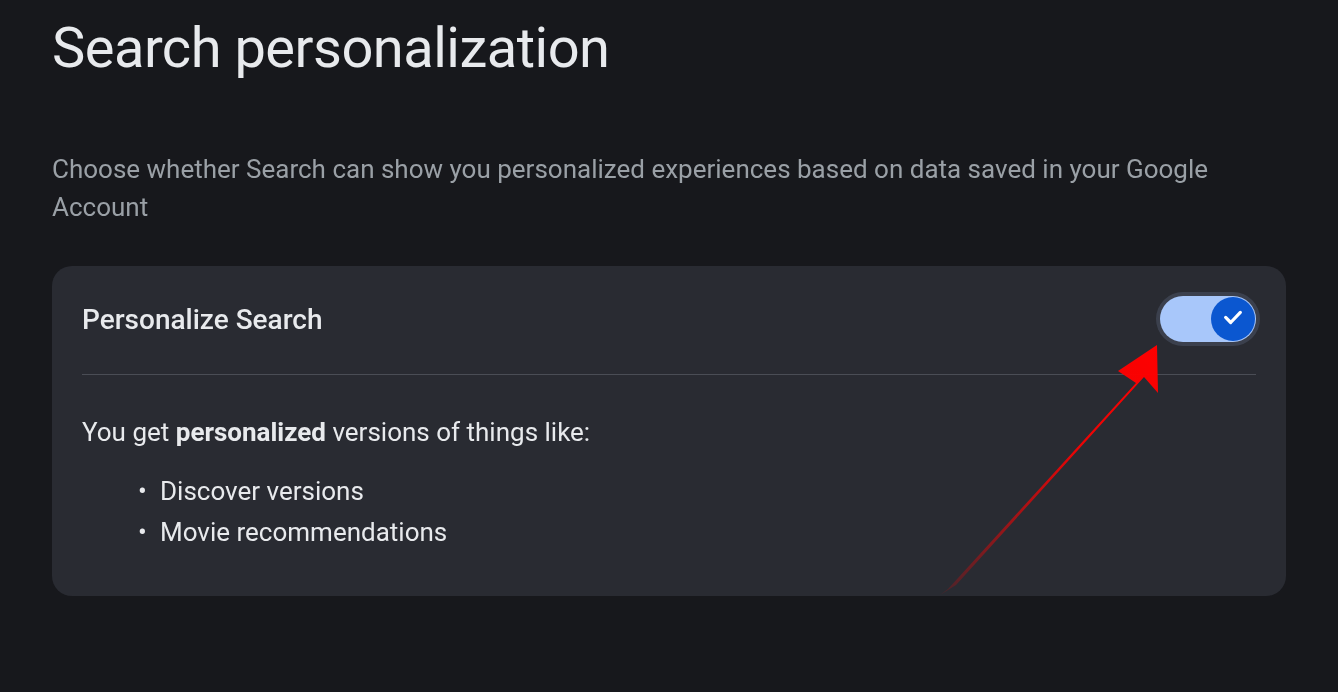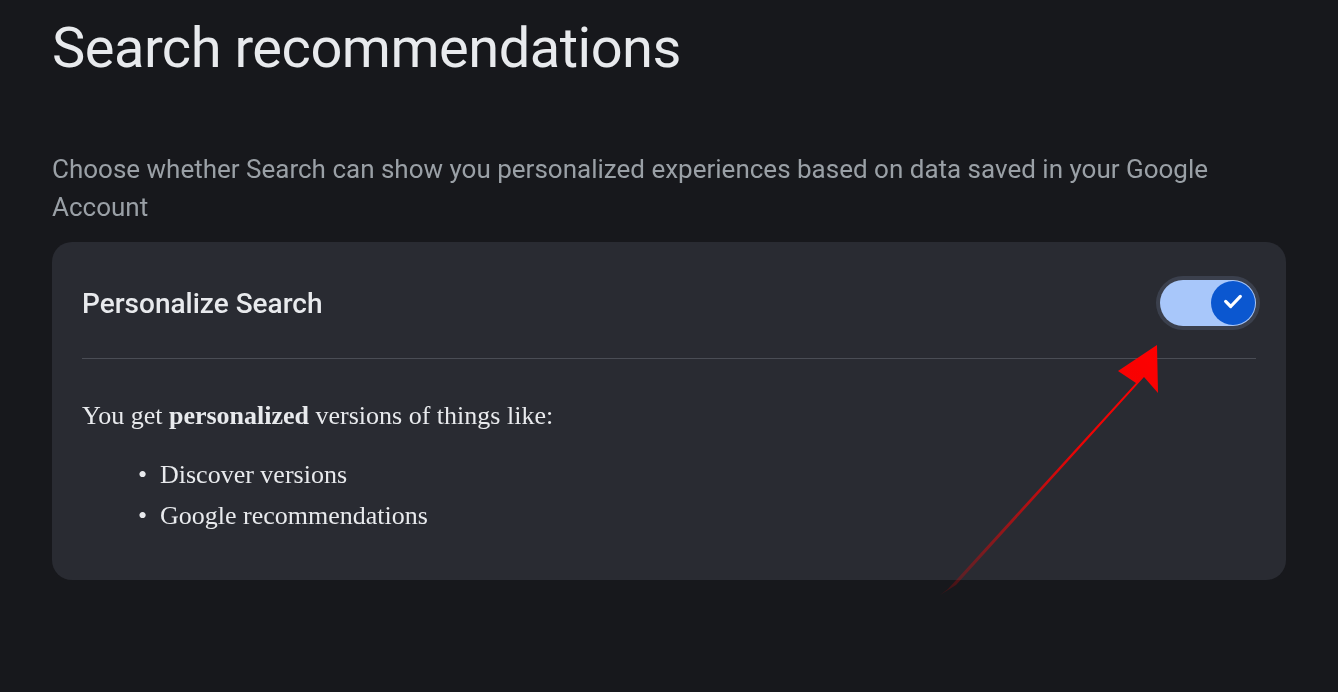--- a/index.html
+++ b/index.html
@@ -21,27 +21,27 @@
       font-weight: 400;
       color: #e8eaed;
       letter-spacing: -0.5px;
       margin-bottom: 70px;
     }
     .description {
       font-size: 26px;
       font-weight: 400;
       color: #9aa0a6;
       line-height: 1.45;
-      margin-bottom: 16px;
+      margin-bottom: 40px;
       max-width: 1200px;
     }
     .card {
       background: #292b32;
       border-radius: 20px;
-      padding: 38px 30px 44px 30px;
+      padding: 30px 30px 44px 30px;
     }
     .card-header {
       display: flex;
       justify-content: space-between;
       align-items: center;
       padding-bottom: 32px;
       border-bottom: 1px solid #4a4d55;
     }
     .card-title {
       font-size: 28px;
@@ -68,21 +68,20 @@
       display: flex;
       align-items: center;
       justify-content: center;
     }
     .toggle-knob svg {
       width: 22px;
       height: 22px;
     }
     .card-body {
       padding-top: 42px;
-      font-family: Liberation Serif, serif;
     }
     .body-text {
       font-size: 26px;
       color: #e8eaed;
       margin-bottom: 24px;
     }
     .body-text .bold {
       font-weight: 700;
     }
     .feature-list {
@@ -107,21 +106,21 @@
       position: absolute;
       pointer-events: none;
       left: 940px;
       top: 345px;
       z-index: 10;
     }
   </style>
 </head>
 <body>
 
-<h1 class="page-title">Search recommendations</h1>
+<h1 class="page-title">Search personalization</h1>
 
 <p class="description">Choose whether Search can show you personalized experiences based on data saved in your Google Account</p>
 
 <div class="card">
   <div class="card-header">
     <div class="card-title">Personalize Search</div>
     <div class="toggle">
       <div class="toggle-knob">
         <span>
           <svg viewBox="0 0 24 24" fill="none" stroke="#ffffff" stroke-width="3.5" stroke-linecap="round" stroke-linejoin="round">
@@ -130,21 +129,21 @@
         </span>
       </div>
     </div>
   </div>
   <div class="card-body">
     <p class="body-text">
       <span>You get </span><span class="bold">personalized</span><span> versions of things like:</span>
     </p>
     <ul class="feature-list">
       <li>Discover versions</li>
-      <li>Google recommendations</li>
+      <li>Movie recommendations</li>
     </ul>
   </div>
 </div>
 
 <svg class="arrow-annotation" width="230" height="250" viewBox="0 0 230 250">
   <defs>
     <linearGradient id="arrowgrad" x1="0%" y1="100%" x2="100%" y2="0%">
       <stop offset="0%" stop-color="#ff0000" stop-opacity="0.15"></stop>
       <stop offset="60%" stop-color="#ff0000" stop-opacity="0.9"></stop>
       <stop offset="100%" stop-color="#ff0000" stop-opacity="1"></stop>

